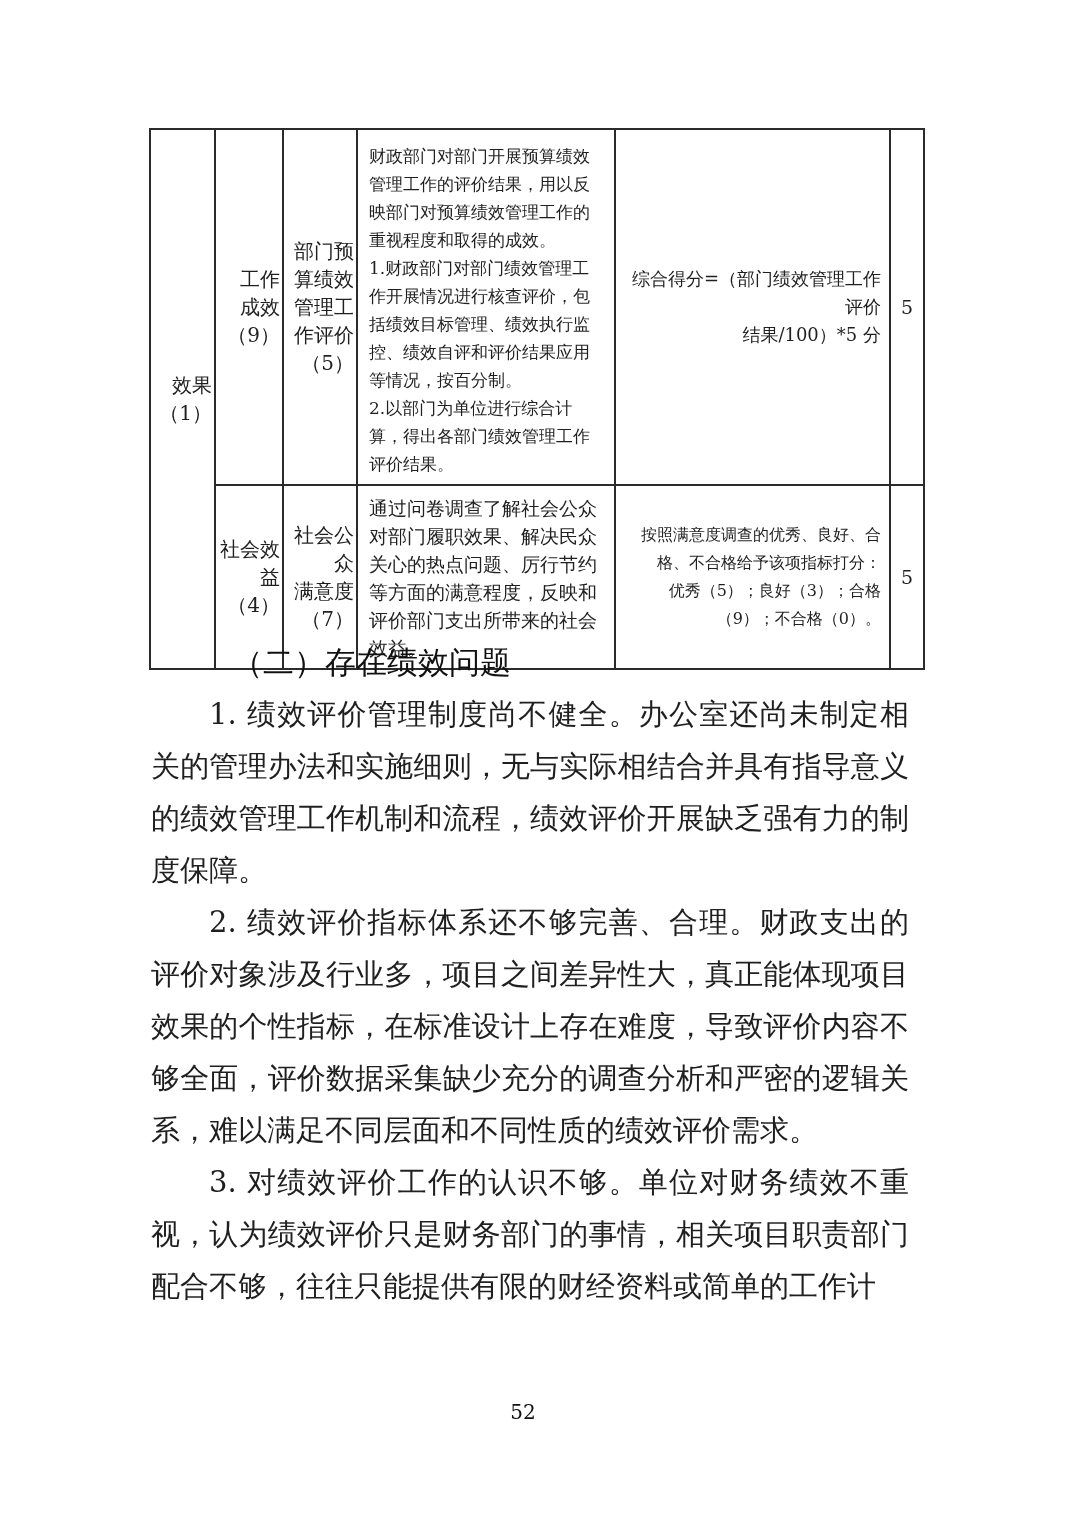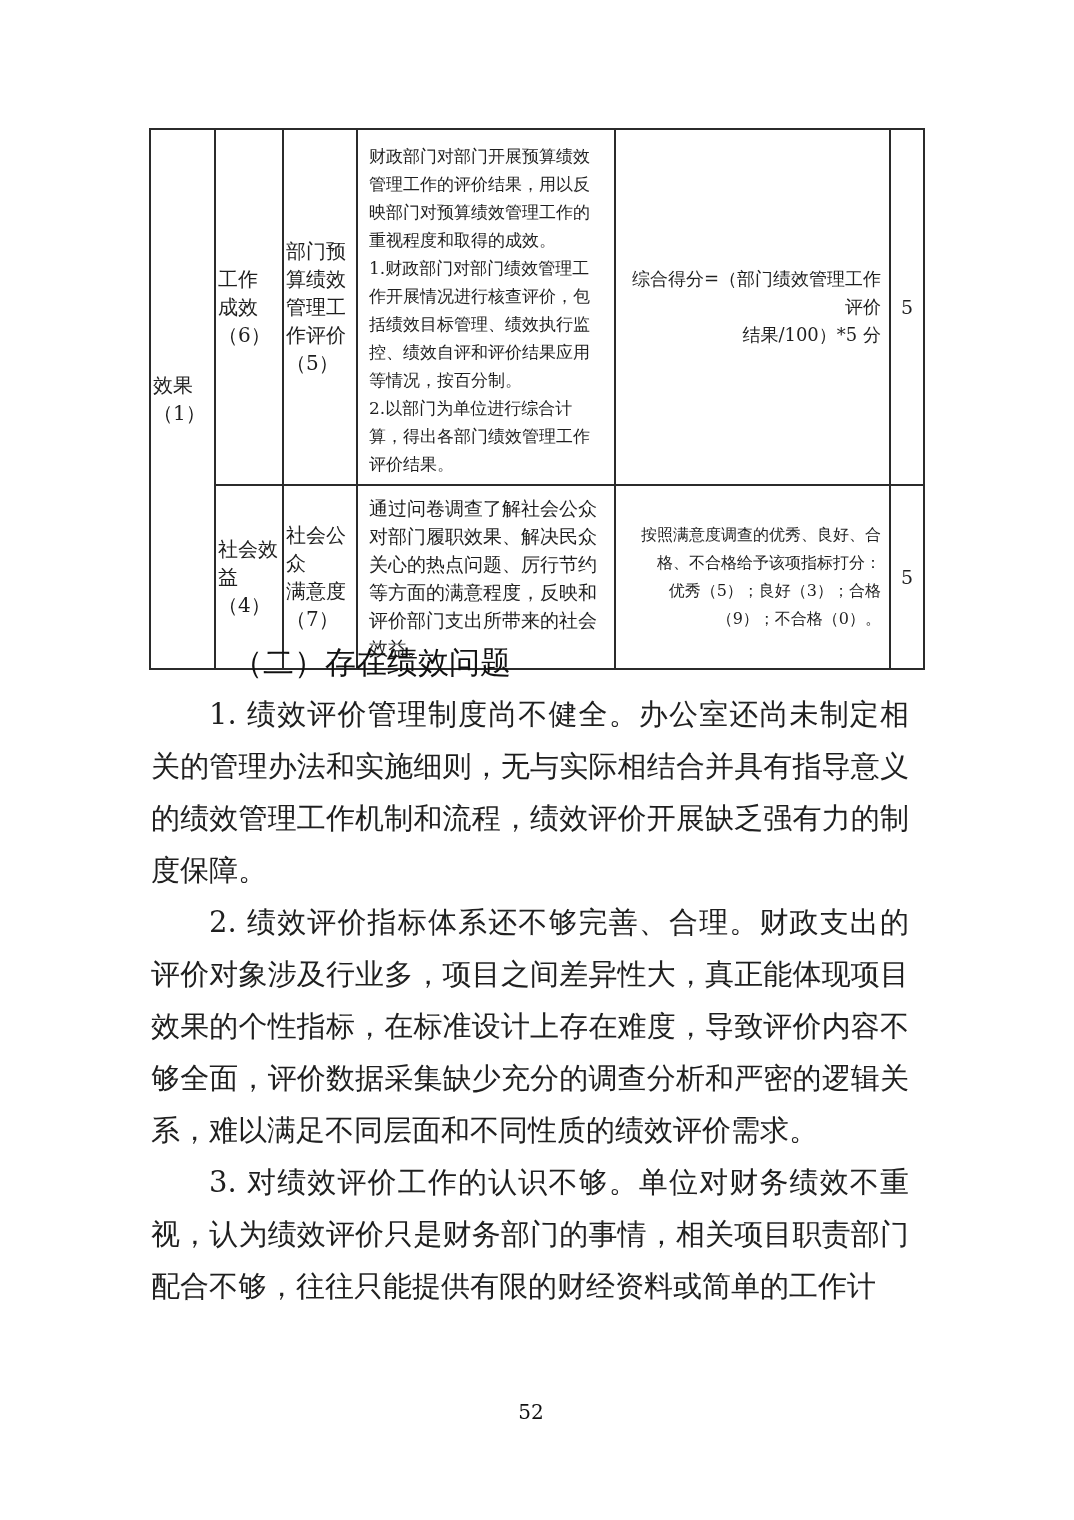--- a/index.html
+++ b/index.html
@@ -26,21 +26,21 @@
   }
   table.doc-table td {
     border: 2px solid #2b2b2b;
     line-height: 28px;
     white-space: pre-line;
     overflow: hidden;
     color: #1f1f1f;
     margin-left: 24px;
   }
   td.cell-label {
-    text-align: left;
+    text-align: right;
     vertical-align: middle;
     font-size: 20px;
     padding: 2px;
   }
   td.cell-desc {
     text-align: left;
     vertical-align: top;
     font-size: 17px;
     padding: 12px 8px 6px 11px;
   }
@@ -87,21 +87,20 @@
   }
 
   
   .page-number {
     position: absolute;
     left: 0; top: 1400px;
     width: 1046px;
     text-align: center;
     font-size: 20px;
     color: #111111;
-    padding-left: 8px;
   }
 </style>
 </head>
 <body>
 
 <div class="page">
 
   <table class="doc-table">
     <colgroup>
       <col style="width:65px">
@@ -110,21 +109,21 @@
       <col style="width:258px">
       <col style="width:275px">
       <col style="width:34px">
     </colgroup>
     <tbody>
       <tr class="row-1" style="height:320px;">
         <td class="cell-label" rowspan="2">效果
 （1）</td>
         <td class="cell-label">工作
 成效
-（6）</td>
+（9）</td>
         <td class="cell-label">部门预
 算绩效
 管理工
 作评价
 （5）</td>
         <td class="cell-desc">财政部门对部门开展预算绩效管理工作的评价结果，用以反映部门对预算绩效管理工作的重视程度和取得的成效。
 1.财政部门对部门绩效管理工作开展情况进行核查评价，包括绩效目标管理、绩效执行监控、绩效自评和评价结果应用等情况，按百分制。
 2.以部门为单位进行综合计算，得出各部门绩效管理工作评价结果。</td>
         <td class="cell-criteria">综合得分=（部门绩效管理工作评价
 结果/100）*5 分</td>

